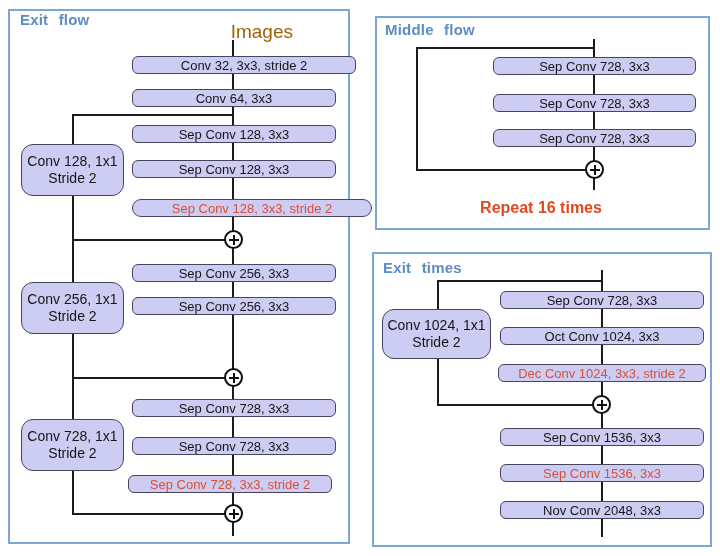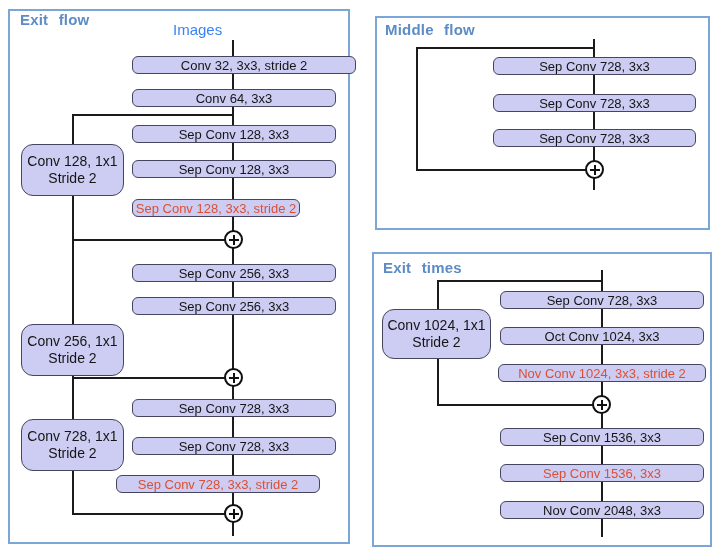--- a/index.html
+++ b/index.html
@@ -35,21 +35,21 @@
     position:absolute;width:15px;height:15px;border:2px solid #101010;
     border-radius:50%;background:#ffffff;z-index:3;
   }
   .sum::before{
     content:"";position:absolute;left:2.5px;top:6.5px;width:10px;height:2px;background:#101010;
   }
   .sum::after{
     content:"";position:absolute;left:6.5px;top:2.5px;width:2px;height:10px;background:#101010;
   }
   .free-label{position:absolute;z-index:4;}
-  #images-label{left:173px;top:21px;width:120px;text-align:left;font-size:15px;color:#3b82f6;}
+  #images-label{left:173px;top:21px;width:120px;text-align:right;font-size:19px;color:#a16207;}
   #repeat-note{left:441px;top:199px;width:200px;text-align:center;font-size:16px;font-weight:bold;color:#e0481f;}
 </style>
 </head>
 <body>
 
 <div id="stage">
 
   <div class="panel" style="left:8px;top:9px;width:342px;height:535px;"></div>
   <div class="panel-title" style="left:20px;top:11px;">Exit  flow</div>
 
@@ -59,30 +59,30 @@
   <div class="vline" style="left:72px;top:114px;height:400px;"></div>
   <div class="hline" style="left:72px;top:114px;width:162px;"></div>
   <div class="hline" style="left:72px;top:239px;width:162px;"></div>
   <div class="hline" style="left:72px;top:377px;width:162px;"></div>
   <div class="hline" style="left:72px;top:513px;width:162px;"></div>
 
   <div class="node" style="left:132px;top:56px;width:224px;">Conv 32, 3x3, stride 2</div>
   <div class="node" style="left:132px;top:89px;width:204px;">Conv 64, 3x3</div>
   <div class="node" style="left:132px;top:125px;width:204px;">Sep Conv 128, 3x3</div>
   <div class="node" style="left:132px;top:160px;width:204px;">Sep Conv 128, 3x3</div>
-  <div class="node red" style="left:132px;top:199px;width:168px;">Sep Conv 128, 3x3, stride 2</div>
+  <div class="node red" style="left:132px;top:199px;width:240px;border-radius:9px;">Sep Conv 128, 3x3, stride 2</div>
   <div class="node" style="left:132px;top:264px;width:204px;">Sep Conv 256, 3x3</div>
   <div class="node" style="left:132px;top:297px;width:204px;">Sep Conv 256, 3x3</div>
   <div class="node" style="left:132px;top:399px;width:204px;">Sep Conv 728, 3x3</div>
   <div class="node" style="left:132px;top:437px;width:204px;">Sep Conv 728, 3x3</div>
-  <div class="node red" style="left:116px;top:475px;width:204px;">Sep Conv 728, 3x3, stride 2</div>
+  <div class="node red" style="left:128px;top:475px;width:204px;">Sep Conv 728, 3x3, stride 2</div>
 
   <div class="side-node" style="left:21px;top:144px;width:103px;height:52px;">Conv 128, 1x1
 Stride 2</div>
-  <div class="side-node" style="left:21px;top:282px;width:103px;height:52px;margin-top:42px;">Conv 256, 1x1
+  <div class="side-node" style="left:21px;top:282px;width:103px;height:52px;">Conv 256, 1x1
 Stride 2</div>
   <div class="side-node" style="left:21px;top:419px;width:103px;height:52px;">Conv 728, 1x1
 Stride 2</div>
 
   <div class="sum" style="left:224px;top:230px;"></div>
   <div class="sum" style="left:224px;top:368px;"></div>
   <div class="sum" style="left:224px;top:504px;"></div>
 
   <div class="panel" style="left:375px;top:16px;width:335px;height:214px;"></div>
   <div class="panel-title" style="left:385px;top:21px;">Middle  flow</div>
@@ -91,32 +91,33 @@
   <div class="hline" style="left:416px;top:47px;width:179px;"></div>
   <div class="vline" style="left:416px;top:47px;height:124px;"></div>
   <div class="hline" style="left:416px;top:169px;width:179px;"></div>
 
   <div class="node" style="left:493px;top:57px;width:203px;">Sep Conv 728, 3x3</div>
   <div class="node" style="left:493px;top:94px;width:203px;">Sep Conv 728, 3x3</div>
   <div class="node" style="left:493px;top:129px;width:203px;">Sep Conv 728, 3x3</div>
 
   <div class="sum" style="left:585px;top:160px;"></div>
 
+  <div class="free-label" id="repeat-note">Repeat 16 times</div>
 
   <div class="panel" style="left:372px;top:252px;width:340px;height:295px;"></div>
   <div class="panel-title" style="left:383px;top:259px;">Exit  times</div>
 
   <div class="vline" style="left:601px;top:270px;height:267px;"></div>
   <div class="hline" style="left:437px;top:280px;width:166px;"></div>
   <div class="vline" style="left:437px;top:280px;height:126px;"></div>
   <div class="hline" style="left:437px;top:404px;width:166px;"></div>
 
   <div class="node" style="left:500px;top:291px;width:204px;">Sep Conv 728, 3x3</div>
   <div class="node" style="left:500px;top:327px;width:204px;">Oct Conv 1024, 3x3</div>
-  <div class="node red" style="left:498px;top:364px;width:208px;">Nov Conv 1024, 3x3, stride 2</div>
+  <div class="node red" style="left:498px;top:364px;width:208px;">Dec Conv 1024, 3x3, stride 2</div>
   <div class="node" style="left:500px;top:428px;width:204px;">Sep Conv 1536, 3x3</div>
   <div class="node red" style="left:500px;top:464px;width:204px;">Sep Conv 1536, 3x3</div>
   <div class="node" style="left:500px;top:501px;width:204px;">Nov Conv 2048, 3x3</div>
 
   <div class="side-node" style="left:382px;top:309px;width:109px;height:50px;">Conv 1024, 1x1
 Stride 2</div>
 
   <div class="sum" style="left:592px;top:395px;"></div>
 
 </div>

